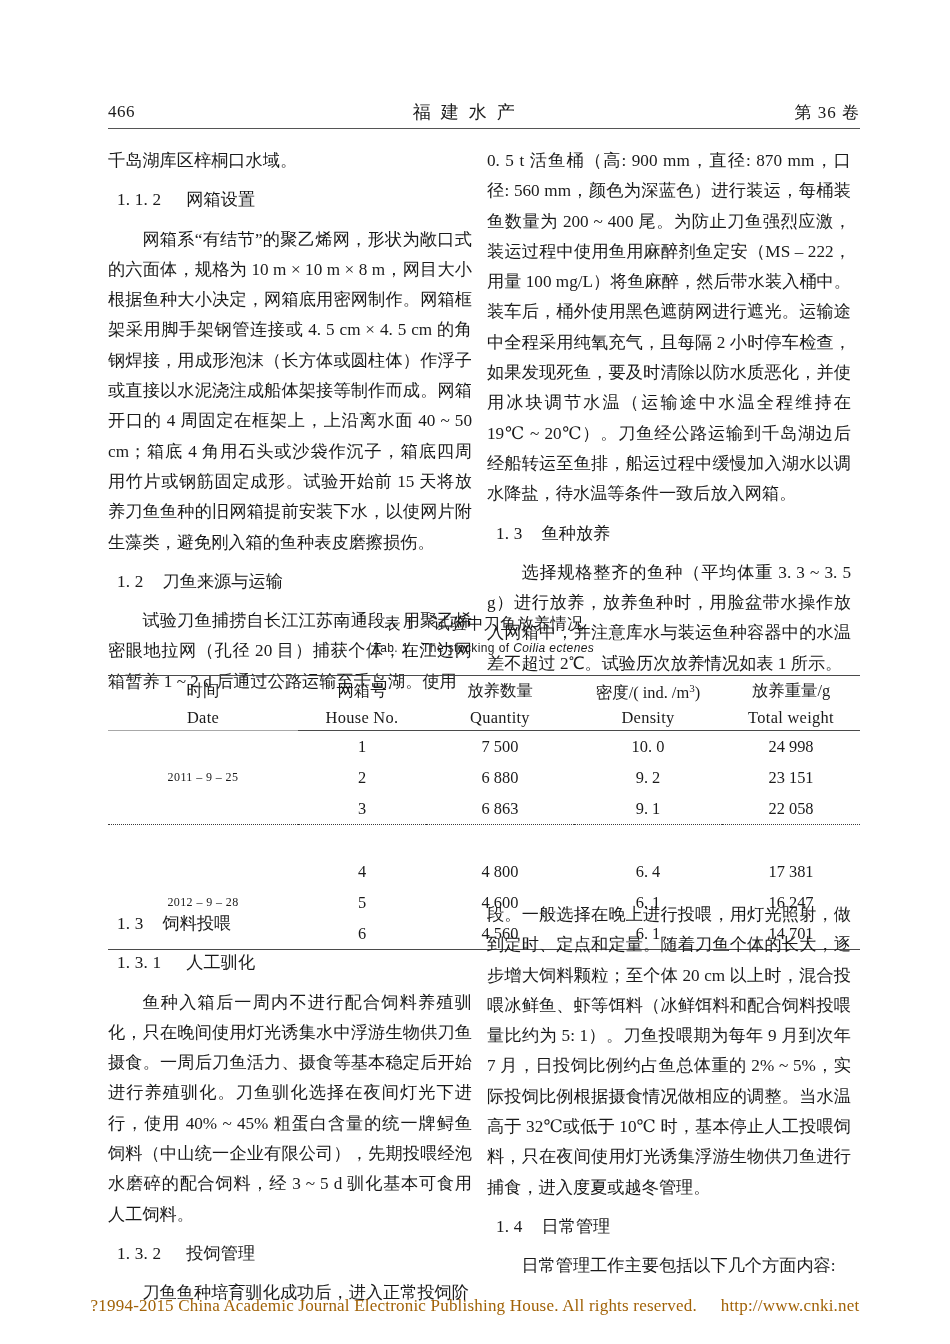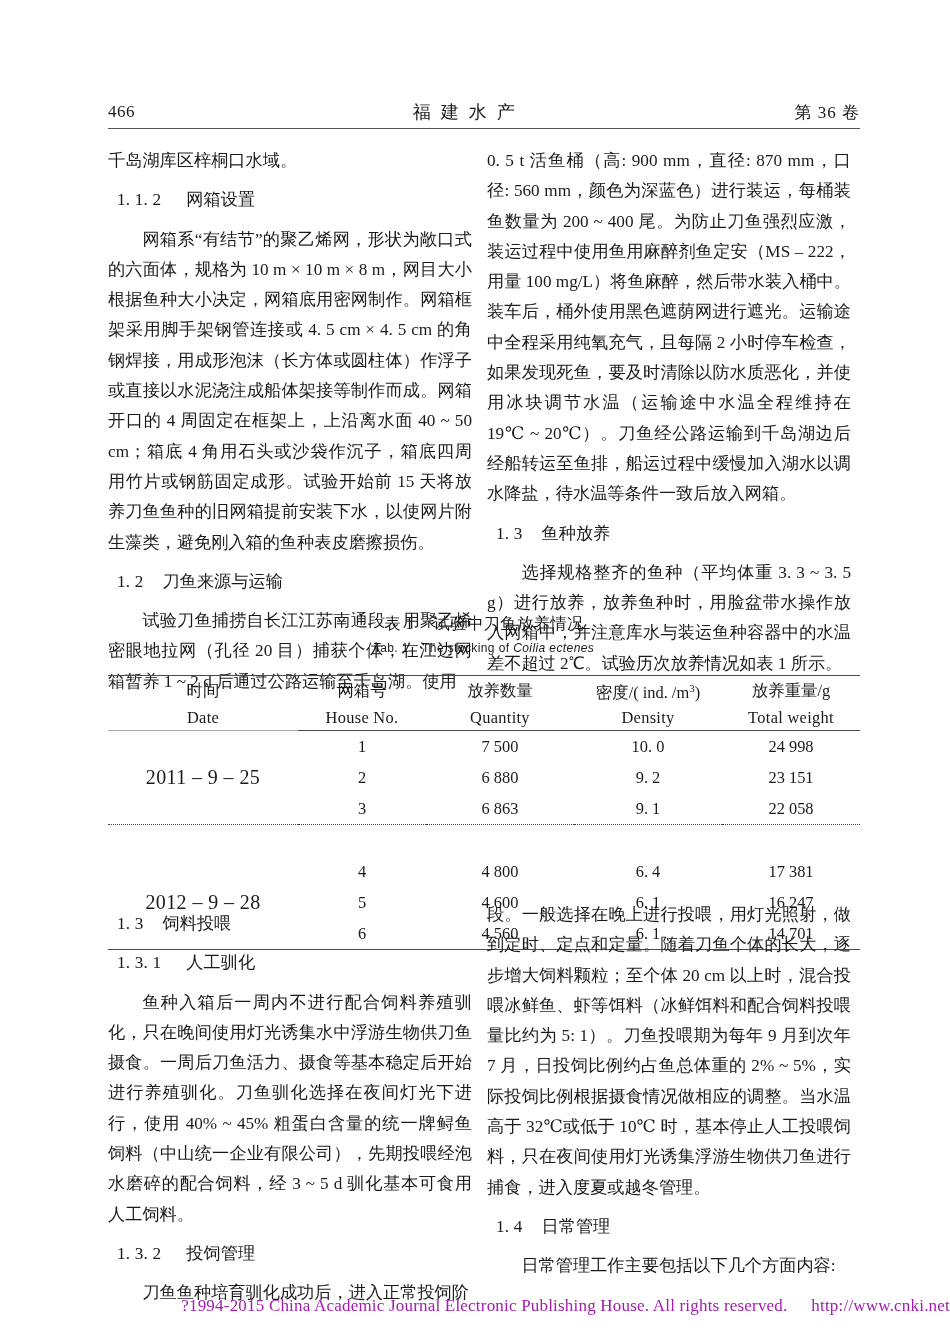--- a/index.html
+++ b/index.html
@@ -120,21 +120,21 @@
   .hdr-en td { padding-bottom: 4px; font-size: 15.2px; letter-spacing: 0.3px; }
   .hdr-split td {
     height: 0;
     line-height: 0;
     font-size: 0;
   }
   .hdr-split td.light { border-top: 1.4px solid #a8a8a8; }
   .hdr-split td.dark  { border-top: 1.4px solid #4a4a4a; }
 
   table.stocking td.datecell {
-    font-size: 20px;
+    font-size: 12px;
     letter-spacing: 0.4px;
   }
   table.stocking tbody td { height: 31px; }
   tr.dotted td {
     height: 0;
     line-height: 0;
     font-size: 0;
     border-top: 1.6px dotted #3a3a3a;
   }
   tr.botrule td {
@@ -151,22 +151,22 @@
   col.c-qty  { width: 148px; }
   col.c-den  { width: 148px; }
   col.c-tw   { width: 138px; }
 
   
   .footer {
     position: absolute;
     left: 0;
     top: 1296px;
     width: 950px;
-    text-align: right;
-    color: #a21caf;
+    text-align: center;
+    color: #a16207;
     font-size: 17px;
     letter-spacing: 0.2px;
     white-space: nowrap;
   }
   .footer .sp { display: inline-block; width: 1.4em; }
 </style>
 </head>
 <body>
 
 <div class="page">

